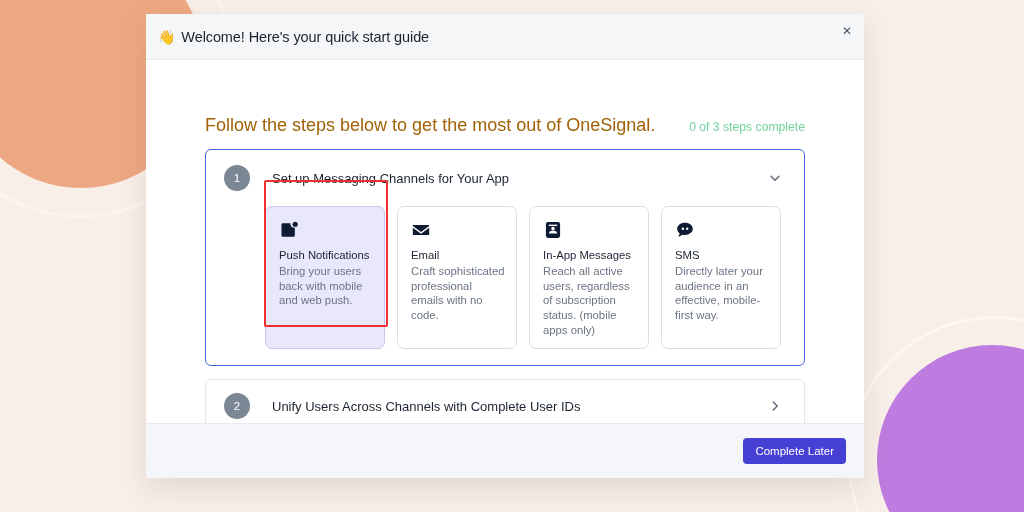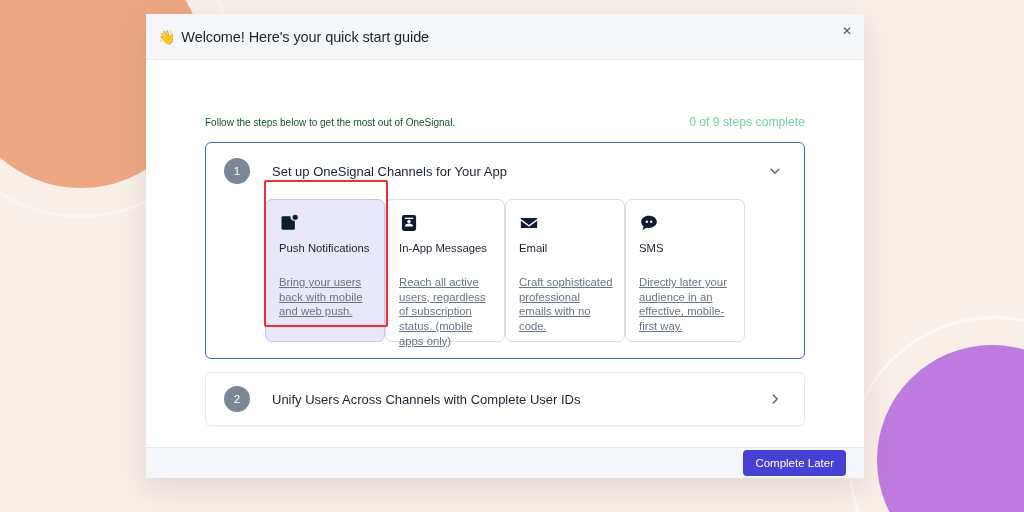--- a/index.html
+++ b/index.html
@@ -88,21 +88,21 @@
     overflow: hidden;
   }
 
   #intro-row {
     display: flex;
     justify-content: space-between;
     align-items: baseline;
     padding-top: 55px;
     padding-bottom: 13px;
   }
-  #intro-text { font-size: 10px; color: #14532d; }
+  #intro-text { font-size: 18px; color: #a16207; }
   #steps-progress { font-size: 12.2px; color: #74D3A0; }
 
   
   #step1-panel {
     border: 1.5px solid #4565D8;
     border-radius: 6px;
     background: #FFFFFF;
     padding: 0 0 16px 0;
   }
   .step-head {
@@ -131,20 +131,21 @@
   #step1-subtitle {
     font-size: 11.5px;
     color: #3E4A5B;
     padding-left: 59px;
     margin-top: -8px;
     margin-bottom: 12px;
   }
 
   #channel-row {
     display: flex;
+    gap: 12px;
     padding-left: 59px;
     padding-right: 16px;
   }
   .channel-card {
     width: 120px;
     height: 143px;
     border: 1px solid #D9DEE8;
     border-radius: 7px;
     background: #FFFFFF;
     padding: 13px 11px 10px 13px;
@@ -157,22 +158,21 @@
   .card-icon { width: 20px; height: 20px; color: #0F1B33; display: block; }
   .card-title {
     font-size: 11.3px;
     color: #1B2431;
     margin-top: 9px;
   }
   .card-desc {
     font-size: 11.3px;
     color: #6B7583;
     line-height: 1.30;
-    margin-top: 21px;
-    text-decoration: underline;
+    margin-top: 3px;
   }
 
   
   #highlight-box {
     position: absolute;
     left: 264px; top: 180px;
     width: 124px; height: 147px;
     border: 2px solid #F03030;
     border-radius: 2px;
     pointer-events: none;
@@ -184,21 +184,21 @@
     border: 1px solid #E3E7EE;
     border-radius: 6px;
     background: #FFFFFF;
     box-shadow: 0 1px 2px rgba(20,30,50,0.04);
   }
   .step-row .step-head { height: 52px; }
 
   
   #modal-footer {
     flex: 0 0 auto;
-    height: 31px;
+    height: 55px;
     background: #F4F6F9;
     border-top: 1px solid #E7EAEF;
     display: flex;
     align-items: center;
     justify-content: flex-end;
     padding-right: 18px;
     z-index: 5;
   }
   #complete-later-button {
     background: #4640D4;
@@ -228,65 +228,65 @@
         <span class="wave-emoji">👋</span>
         <span>Welcome! Here's your quick start guide</span>
       </div>
       <button id="close-button">✕</button>
     </div>
 
     <div id="modal-body">
 
       <div id="intro-row">
         <span id="intro-text">Follow the steps below to get the most out of OneSignal.</span>
-        <span id="steps-progress">0 of 9 steps complete</span>
+        <span id="steps-progress">0 of 3 steps complete</span>
       </div>
 
       <div id="step1-panel">
         <div class="step-head">
           <div class="step-badge">1</div>
-          <div class="step-title">Set up OneSignal Channels for Your App</div>
+          <div class="step-title">Set up Messaging Channels for Your App</div>
           <svg class="chev" viewBox="0 0 16 16" fill="none" stroke="currentColor" stroke-width="1.6" stroke-linecap="round" stroke-linejoin="round">
             <polyline points="3.5,6 8,10.5 12.5,6"></polyline>
           </svg>
         </div>
 
 
         <div id="channel-row">
 
           <div class="channel-card selected">
             <svg class="card-icon" viewBox="0 0 24 24" fill="currentColor">
               <path d="M3 5.5A1.5 1.5 0 0 1 4.5 4h9.2a4.6 4.6 0 0 0 5.3 5.3V18.5A1.5 1.5 0 0 1 17.5 20h-13A1.5 1.5 0 0 1 3 18.5zM5.6 8.2h5.6v1.7H5.6zm0 4h9.5v1.6H5.6zm0 3.4h9.5v1.6H5.6z"></path>
               <circle cx="19.4" cy="5.1" r="3.1"></circle>
             </svg>
             <div class="card-title">Push Notifications</div>
             <div class="card-desc">Bring your users back with mobile and web push.</div>
+          </div>
+
+          <div class="channel-card">
+            <svg class="card-icon" viewBox="0 0 24 24" fill="currentColor">
+              <path d="M2.2 6.1h19.6v1.1L12 14.3 2.2 7.2zm0 3.2L12 16.4l9.8-7.1v8.6H2.2z"></path>
+            </svg>
+            <div class="card-title">Email</div>
+            <div class="card-desc">Craft sophisticated professional emails with no code.</div>
           </div>
 
           <div class="channel-card">
             <svg class="card-icon" viewBox="0 0 24 24" fill="currentColor">
               <rect x="3.5" y="2.5" width="17" height="19" rx="2.6"></rect>
               <rect x="7" y="5.6" width="10" height="1.6" fill="#fff"></rect>
               <path d="M7 16.2c0-2.2 2.2-3.6 5-3.6s5 1.4 5 3.6z" fill="#fff"></path>
               <circle cx="12" cy="10.2" r="2.1" fill="#fff"></circle>
             </svg>
             <div class="card-title">In-App Messages</div>
             <div class="card-desc">Reach all active users, regardless of subscription status. (mobile apps only)</div>
           </div>
 
           <div class="channel-card">
             <svg class="card-icon" viewBox="0 0 24 24" fill="currentColor">
-              <path d="M2.2 6.1h19.6v1.1L12 14.3 2.2 7.2zm0 3.2L12 16.4l9.8-7.1v8.6H2.2z"></path>
-            </svg>
-            <div class="card-title">Email</div>
-            <div class="card-desc">Craft sophisticated professional emails with no code.</div>
-          </div>
-
-          <div class="channel-card">
-            <svg class="card-icon" viewBox="0 0 24 24" fill="currentColor">
               <path d="M12 3.2c5.2 0 9.4 3.3 9.4 7.4 0 4.1-4.2 7.4-9.4 7.4-1 0-2-.12-2.9-.35l-5 2.6 1.5-4.1C3.7 14.8 2.6 12.9 2.6 10.6c0-4.1 4.2-7.4 9.4-7.4z"></path>
               <circle cx="9.4" cy="10.4" r="1.45" fill="#fff"></circle>
               <circle cx="14.6" cy="10.4" r="1.45" fill="#fff"></circle>
             </svg>
             <div class="card-title">SMS</div>
             <div class="card-desc">Directly later your audience in an effective, mobile-first way.</div>
           </div>
 
         </div>
       </div>

